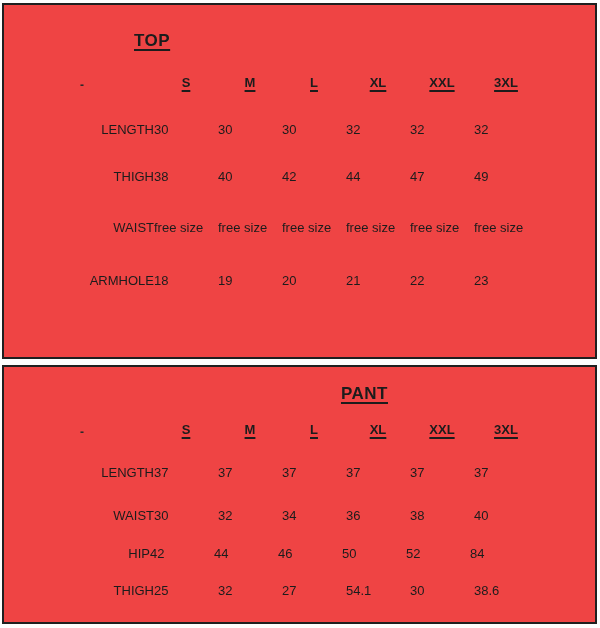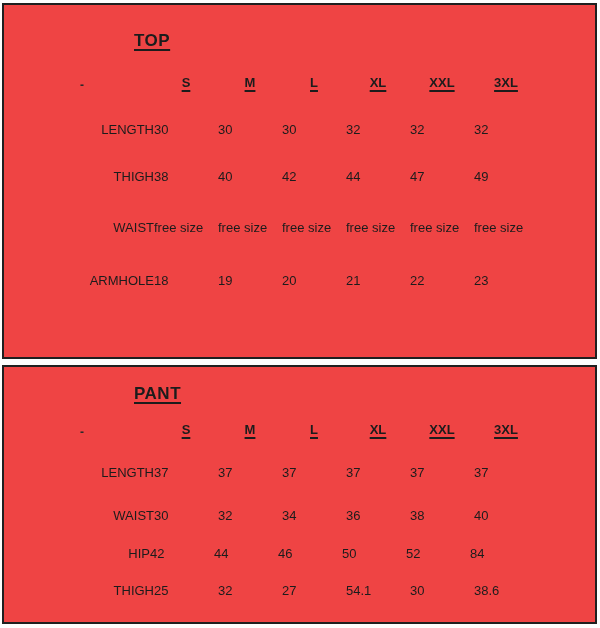--- a/index.html
+++ b/index.html
@@ -27,21 +27,21 @@
     font-size: 17px;
     line-height: 20px;
     height: 20px;
     margin-left: 130px;
     text-decoration: underline;
     text-underline-offset: 3px;
     text-decoration-thickness: 2px;
     letter-spacing: 0.5px;
   }
   .box-top  .table-title { margin-top: 26px; }
-  .box-pant .table-title { margin-top: 17px; }
+  .box-pant .table-title { margin-top: 17px; text-align: center; }
 
   .header-row, .data-row {
     display: grid;
     grid-template-columns: 98px repeat(6, 64px);
     align-items: center;
     padding-left: 52px;
   }
   .header-row { height: 26px; }
   .box-top  .header-row { margin-top: 18px; }
   .box-pant .header-row { margin-top: 12px; }

